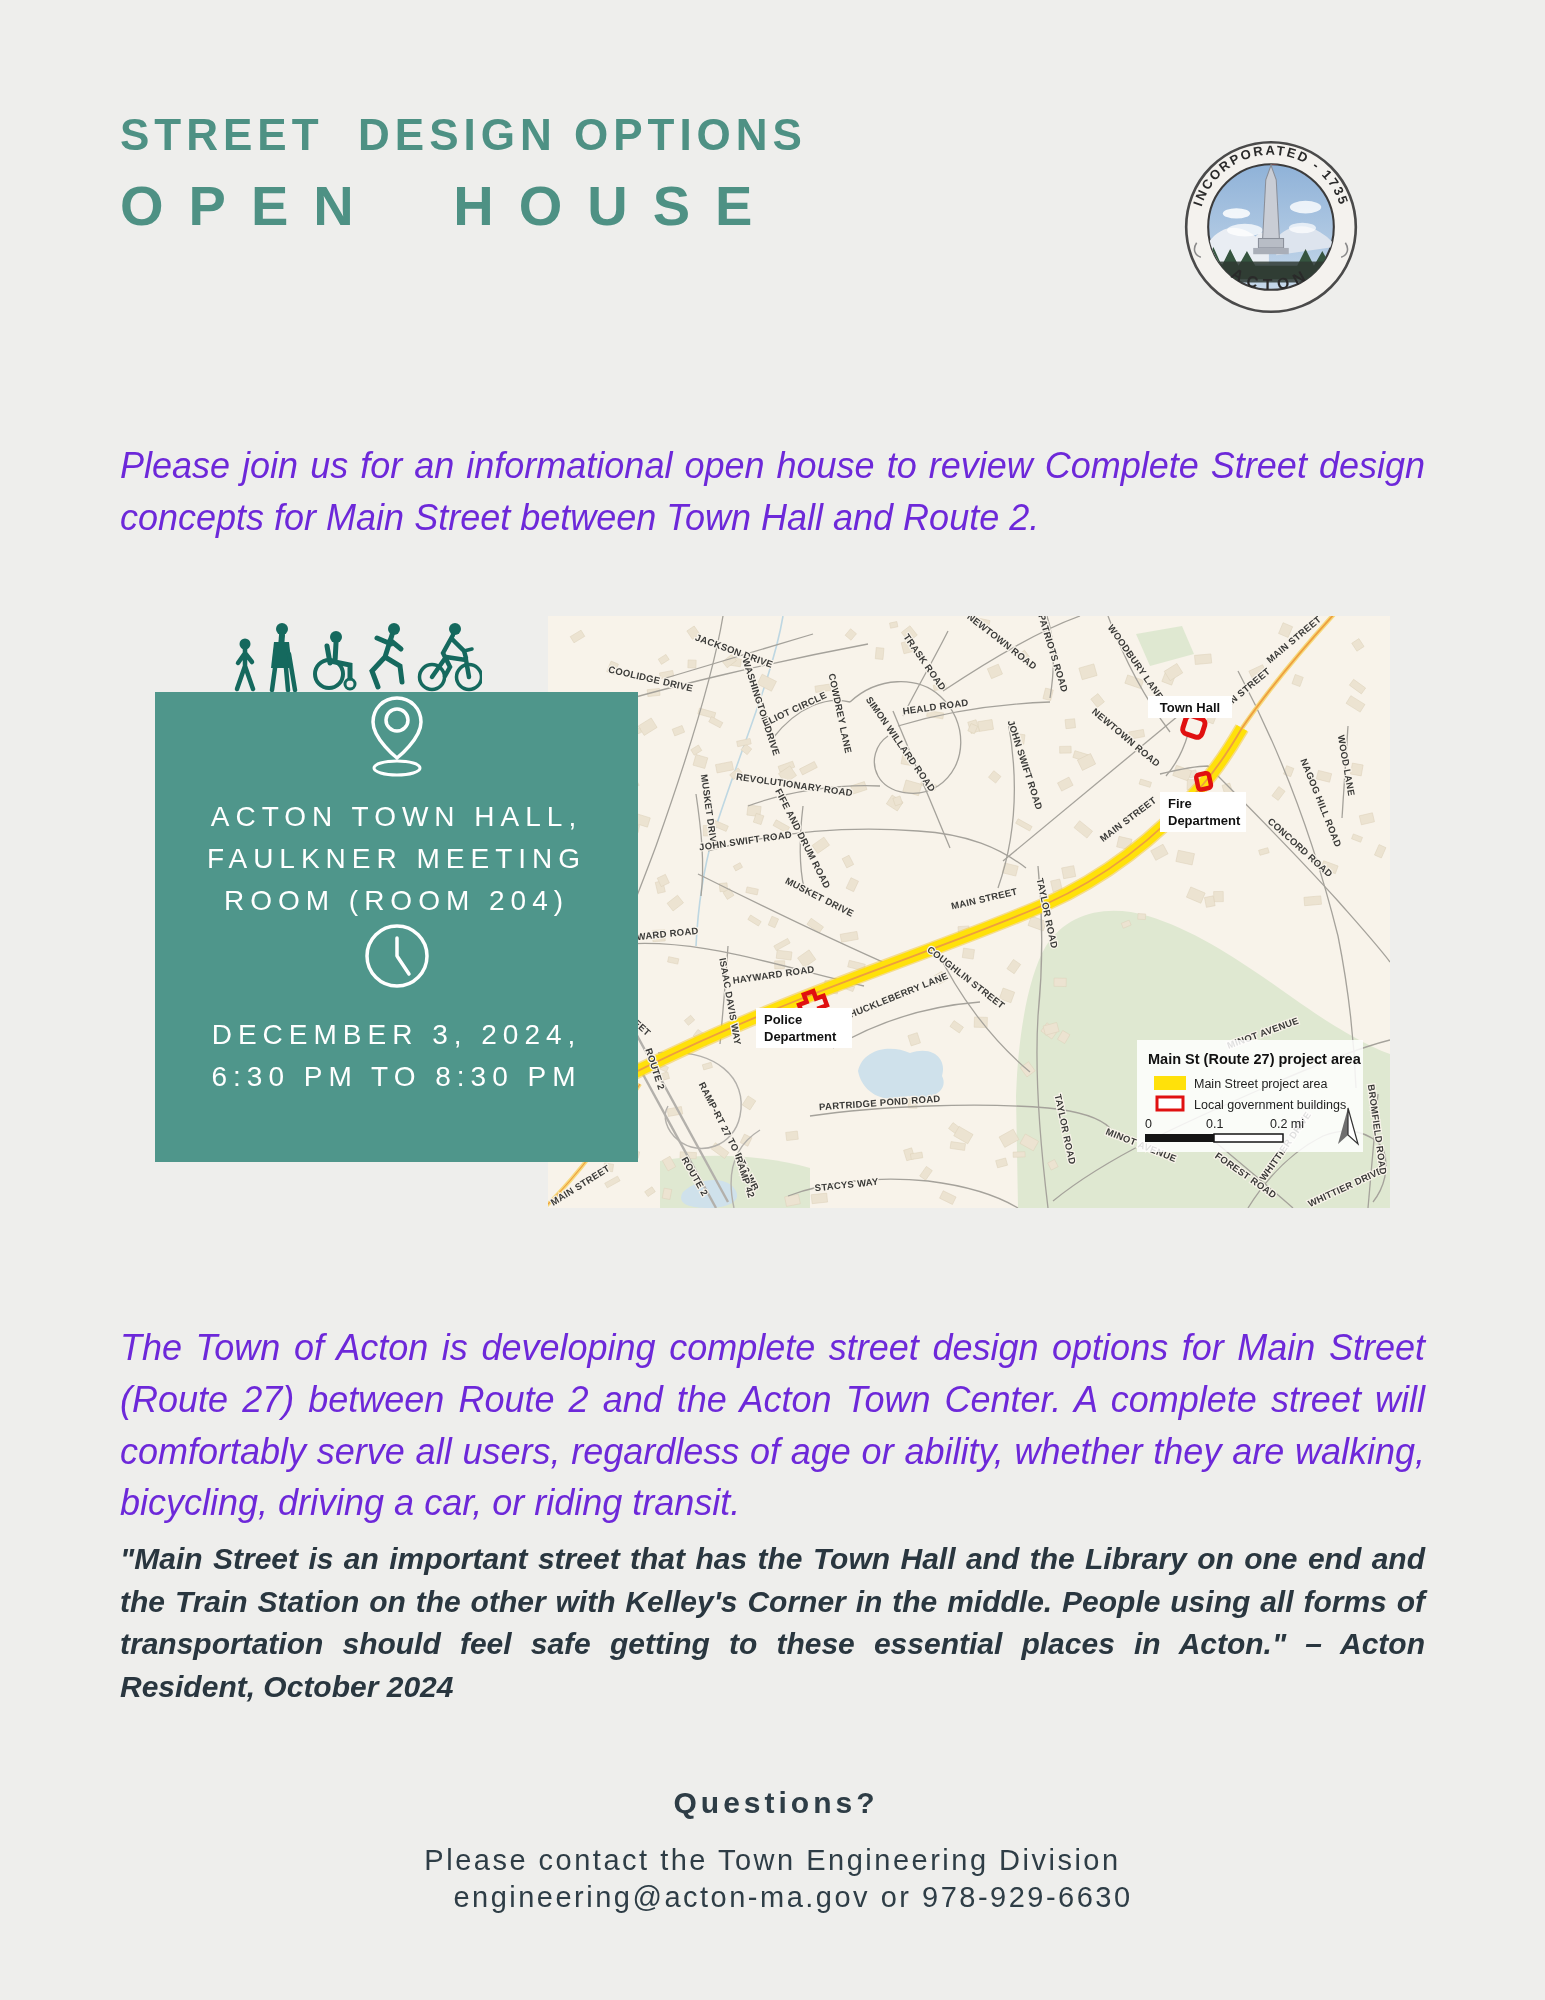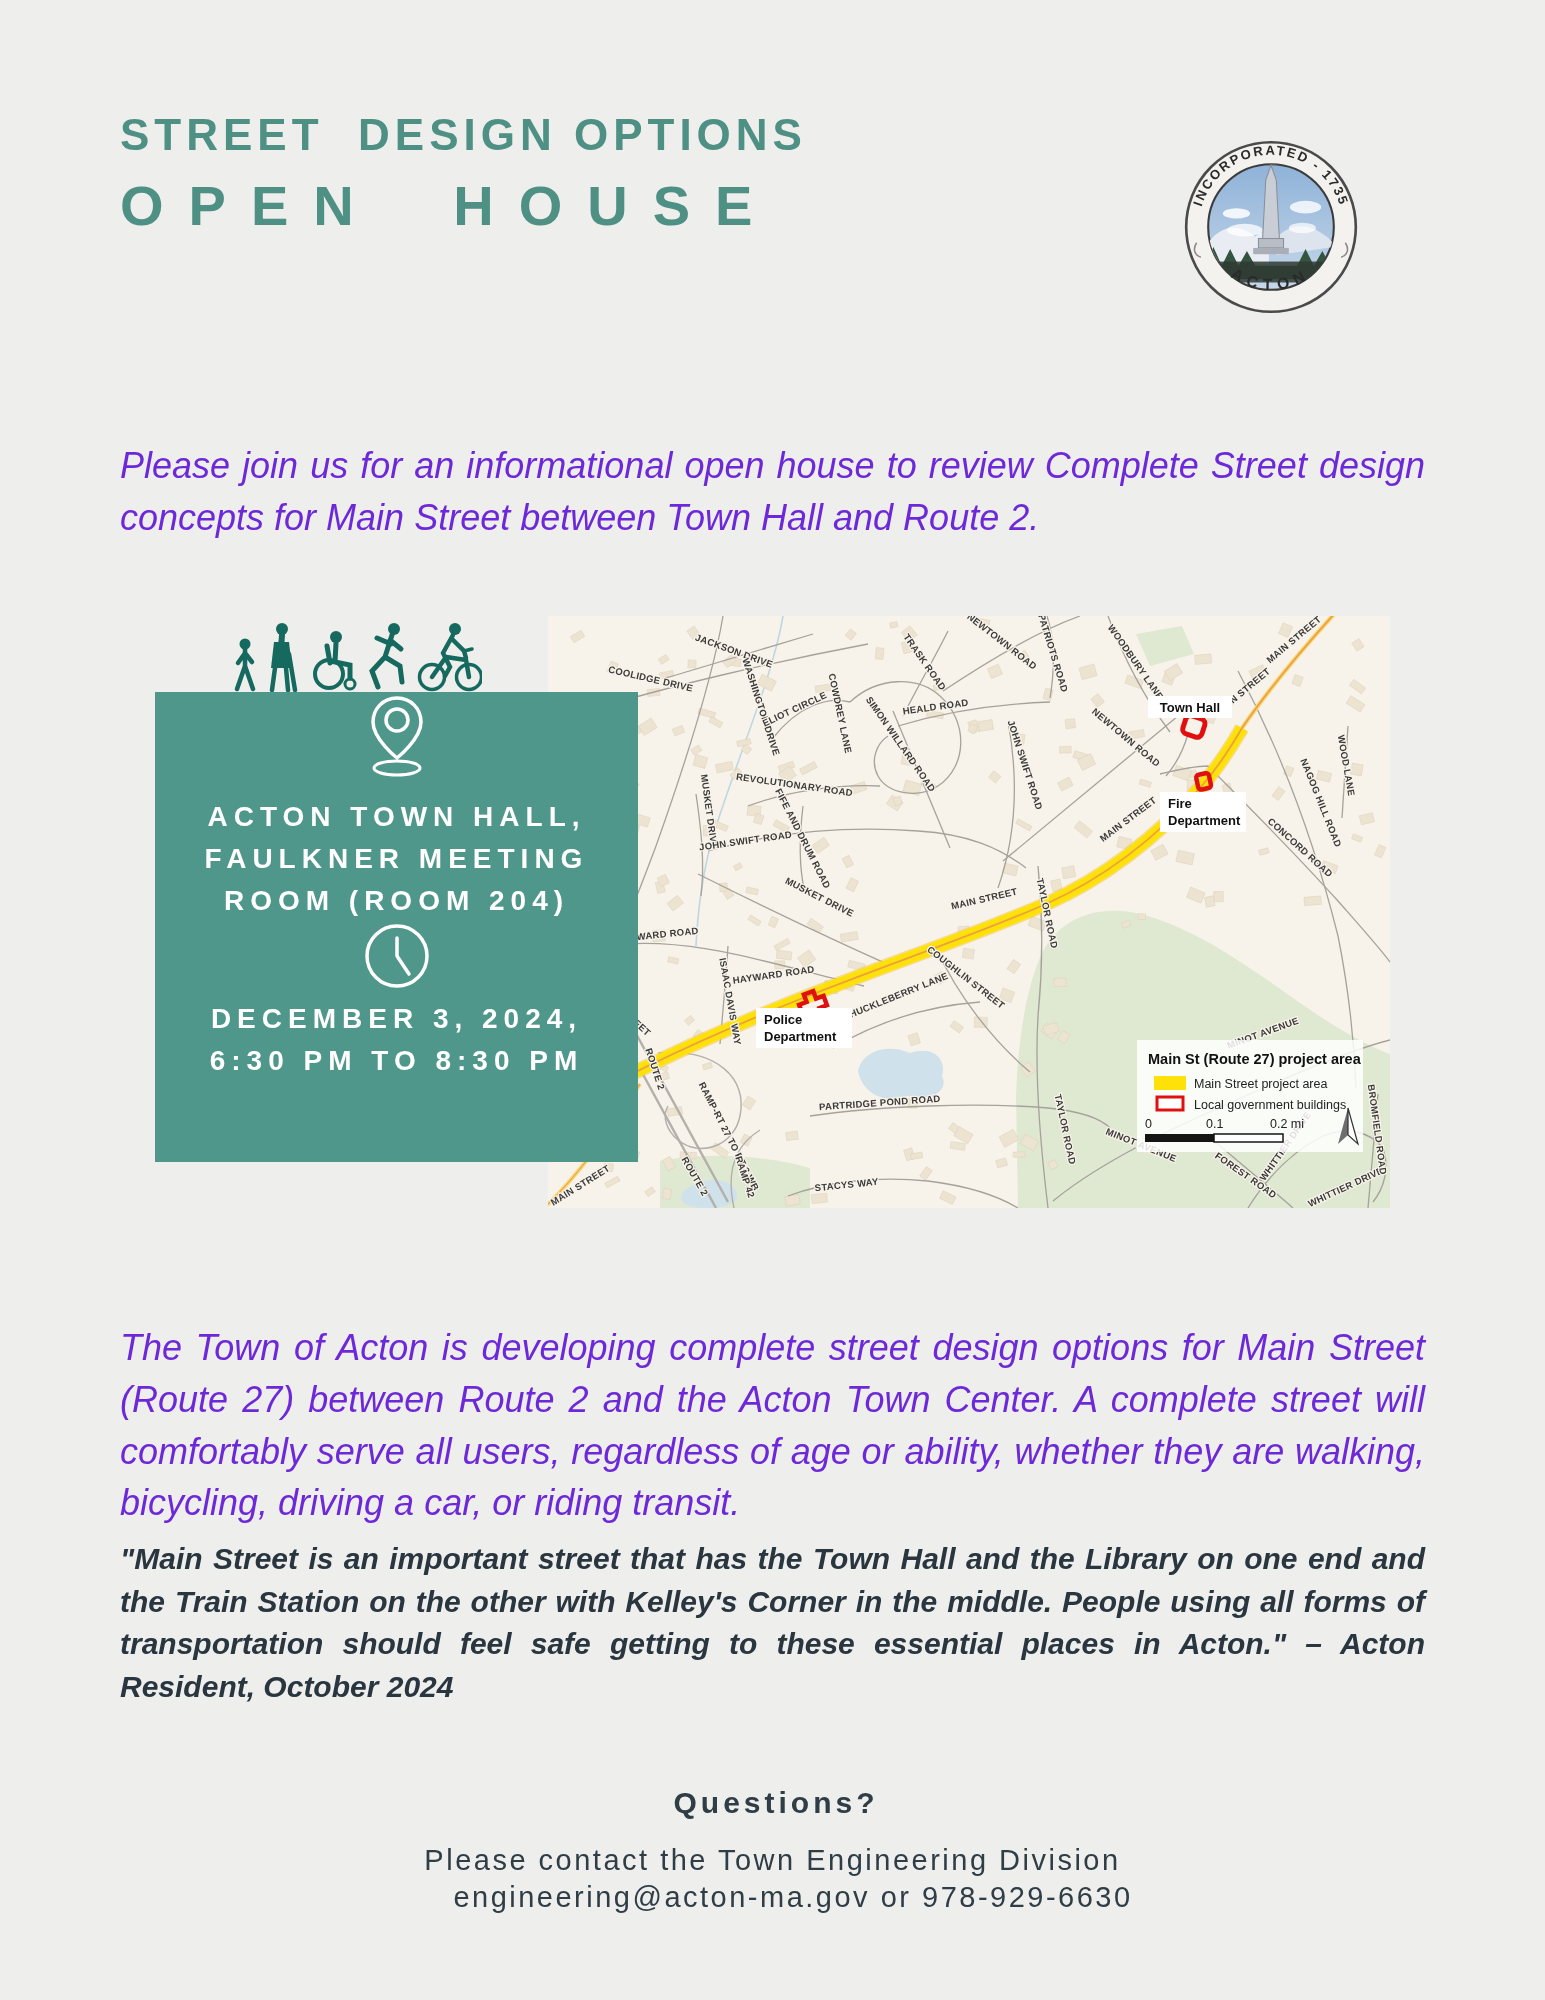--- a/index.html
+++ b/index.html
@@ -37,23 +37,23 @@
   .poi-text { font-size:13px; font-weight:700; fill:#111; }
   .legend-title { font-size:14.5px; font-weight:700; fill:#111; }
   .legend-item { font-size:12.5px; fill:#222; }
   .scale-label { font-size:12.5px; fill:#222; }
   .icons { position:absolute; left:226px; top:616px; width:256px; height:76px; }
   .event-card {
     position:absolute; left:155px; top:692px; width:483px; height:470px;
     background:#4f968b; color:#ffffff; text-align:center;
   }
   .event-card .block-icon { display:block; margin:0 auto; }
-  .event-text { font-size:28px; font-weight:700; letter-spacing:6px; line-height:1.5; white-space:pre-line;text-align:center; }
+  .event-text { font-size:28px; font-weight:400; letter-spacing:6px; line-height:1.5; white-space:pre-line;text-align:center; }
   .loc-text  { margin-top:14px; }
-  .date-text { margin-top:4px; }
+  .date-text { margin-top:20px; }
   .pin-holder { margin-top:44px; }
   .clock-holder { margin-top:46px; }
   
   .footer { position:absolute; left:0; top:1786px; width:1545px; text-align:center; color:#2e3d46; }
   .footer .q { font-size:30px; font-weight:700; letter-spacing:4px;padding-left:7px; }
   .footer .f1 { font-size:29px; letter-spacing:2.5px; margin-top:24px;text-align:center; }
   .footer .f2 { font-size:29px; letter-spacing:2.5px; margin-top:4px;padding-left:41px; }
 </style>
 </head>
 <body>

